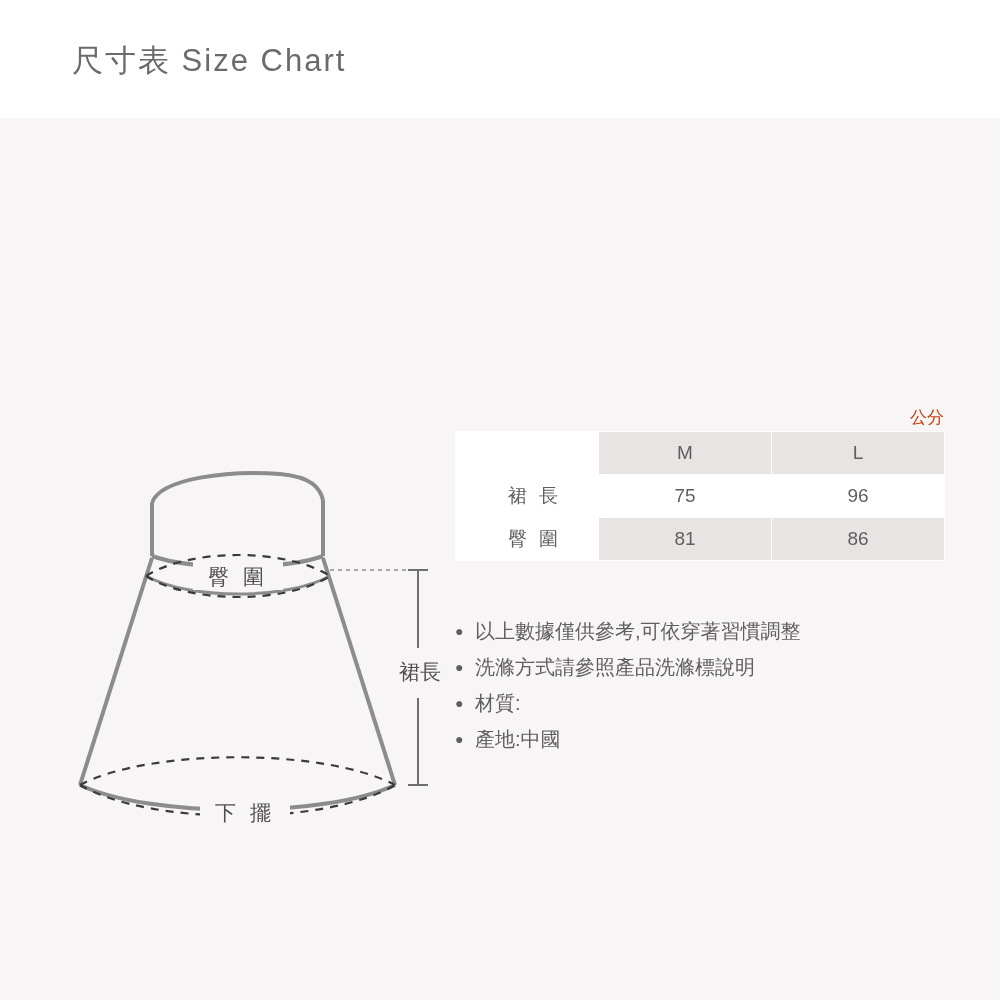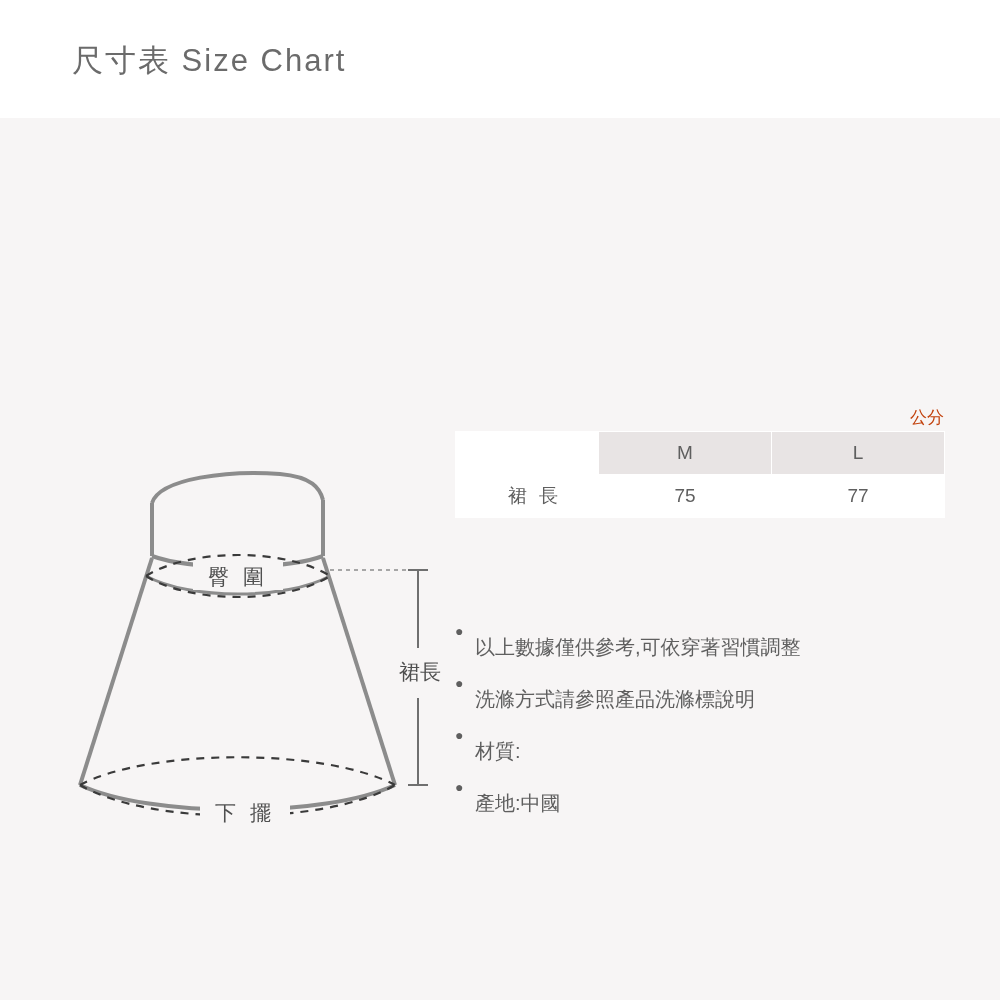--- a/index.html
+++ b/index.html
@@ -118,21 +118,20 @@
   }
   .bullet {
     flex: 0 0 20px;
     font-size: 14px;
     line-height: 36px;
     color: #5f5f5f;
     text-align: left;
   }
   .note-text {
     flex: 1;
-    margin-top: 16px;
   }
   .note-sub {
     padding-left: 20px;
   }
   .note-sub2 {
     padding-left: 70px;
   }
 </style>
 </head>
 <body>
@@ -199,21 +198,26 @@
         <tr>
           <td class="rowhead"></td>
           <td>M</td>
           <td>L</td>
         </tr>
       </thead>
       <tbody>
         <tr class="odd">
           <td class="rowhead"><span class="spaced">裙</span><span>長</span></td>
           <td class="val">75</td>
-          <td class="val">77</td>
+          <td class="val">96</td>
+        </tr>
+        <tr class="even">
+          <td class="rowhead"><span class="spaced">臀</span><span>圍</span></td>
+          <td class="val">81</td>
+          <td class="val">86</td>
         </tr>
       </tbody>
     </table>
 
     <div class="notes">
       <div class="note-row">
         <div class="bullet">●</div>
         <div class="note-text">以上數據僅供參考,可依穿著習慣調整</div>
       </div>
       <div class="note-row">

